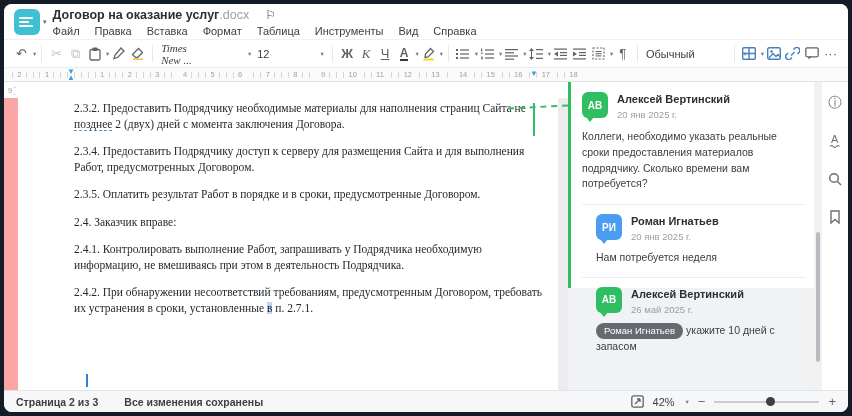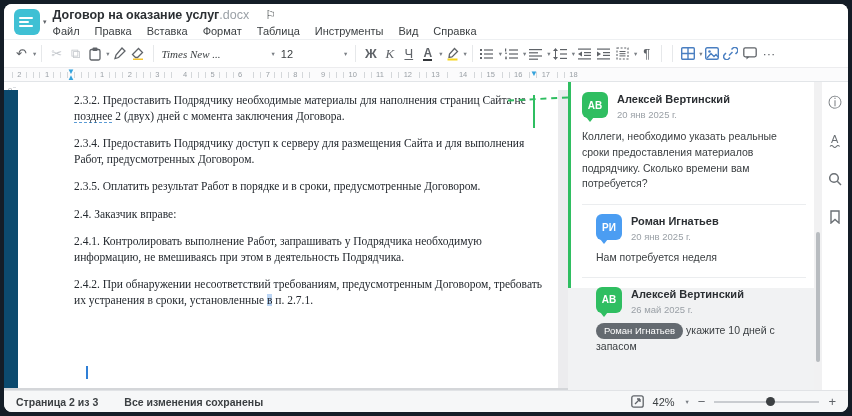--- a/index.html
+++ b/index.html
@@ -58,21 +58,21 @@
   .v-numbers .rnum { background:#fff; }
   .hmarker { position:absolute; font-size:8px; color:#35a3dc; line-height:7px; cursor:pointer; }
 
   
   .main { position:absolute; left:0; top:78px; width:100%; height:308px; background:#fff; }
   .vruler { position:absolute; left:0; top:0; width:18px; height:100%; background:#fff; }
   .vticks { position:absolute; left:6px; top:0; width:6px; height:300px;
             background:repeating-linear-gradient(to bottom, transparent 0, transparent 5.5px, #dcdfe2 5.5px, #dcdfe2 6.5px); }
   .v-numbers .rnum { left:4px; }
 
-  .doc-zone { position:absolute; left:0; top:8px; width:564px; height:100%; background:#0c4a6e; }
+  .doc-zone { position:absolute; left:0; top:16px; width:564px; height:100%; background:#fca5a5; }
   .page { position:absolute; left:14px; top:0; width:540px; height:298px; background:#fff;
           padding:3px 12px 0 56px; }
   .page p { font-family:"Liberation Serif","DejaVu Serif",serif; font-size:11.5px; line-height:15.5px;
             color:#24292f; margin:0 0 12px; white-space:pre-line; cursor:text; }
   .gap-before { margin-top:8px !important; }
   .commented { border-bottom:1px dashed #5b9bd5; }
   .hl-blue { background:#bcd6f5; }
   .cursor { position:absolute; left:68px; top:276px; width:1.5px; height:13px; background:#2f7fd6; }
   .page-gap { position:absolute; left:554px; top:0; width:10px; height:100%; background:#ececee; }
   .doc-bottom { position:absolute; left:0; top:298px; width:564px; height:10px; background:#d4d6d9; }
@@ -286,20 +286,24 @@
       <svg width="13" height="13" viewBox="0 0 13 13">
           <rect x="1" y="1" width="11" height="11" fill="none" stroke="#5f6368" stroke-width="1.1" stroke-dasharray="2,1.6"></rect>
           <rect x="3.5" y="4" width="6" height="1" fill="#5f6368"></rect>
           <rect x="3.5" y="6.2" width="6" height="1" fill="#5f6368"></rect>
           <rect x="3.5" y="8.4" width="6" height="1" fill="#5f6368"></rect>
         </svg>
     </span>
     <span class="tcaret">▾</span>
     <span class="tbtn">¶</span>
     <span class="tsep"></span>
+    <span class="tsel" style="width:86px;">
+      <span class="txt">Обычный</span>
+      <span class="tcaret" style="margin-left:auto;">▾</span>
+    </span>
     <span class="tsep"></span>
     <span class="tbtn">
       <svg width="14" height="13" viewBox="0 0 14 13">
           <rect x="0.7" y="0.7" width="12.6" height="11.6" rx="1" fill="none" stroke="#4a7fc1" stroke-width="1.4"></rect>
           <line x1="7" y1="1" x2="7" y2="12.5" stroke="#4a7fc1" stroke-width="1.4"></line>
           <line x1="1" y1="6.5" x2="13" y2="6.5" stroke="#4a7fc1" stroke-width="1.4"></line>
         </svg>
     </span>
     <span class="tcaret">▾</span>
     <span class="tbtn">

